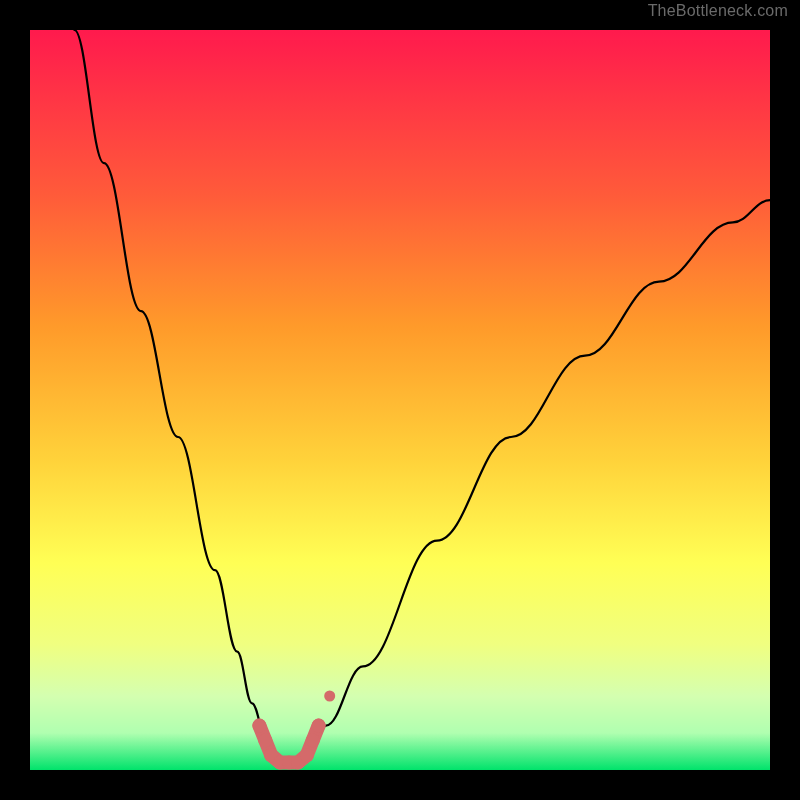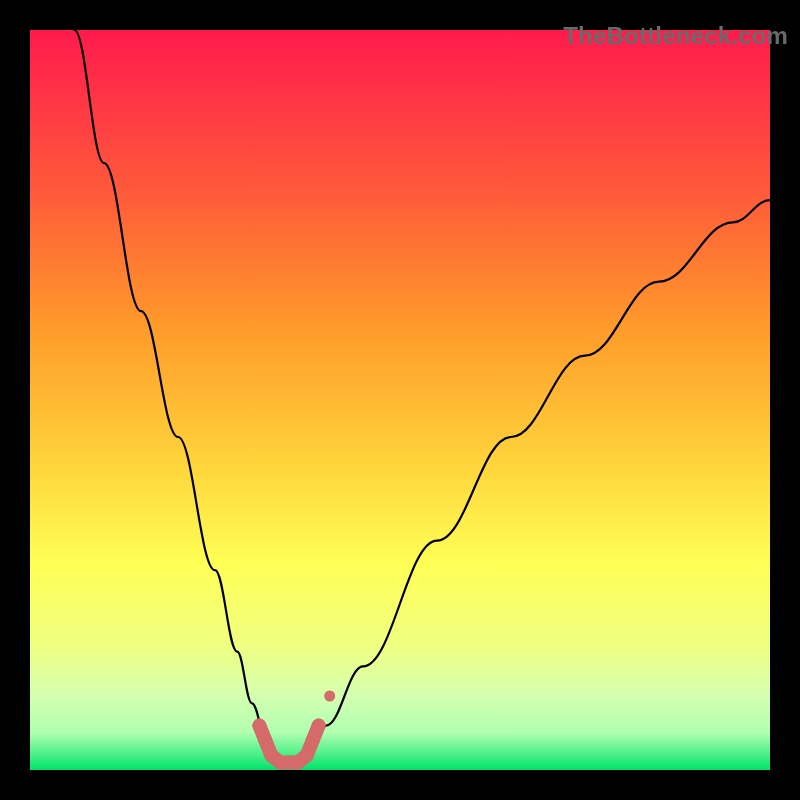--- a/index.html
+++ b/index.html
@@ -12,25 +12,25 @@
     font-family: Arial, Helvetica, sans-serif;
   }
   .stage {
     position: relative;
     width: 800px;
     height: 800px;
     background: #000;
   }
   .watermark {
     position: absolute;
-    top: 22px;
+    top: 2px;
     right: 12px;
     color: #6a6a6a;
-    font-size: 24px;
-    font-weight: 700;
+    font-size: 16px;
+    font-weight: 400;
     letter-spacing: 0.2px;
     z-index: 50;
   }
   svg {
     position: absolute;
     left: 0;
     top: 0;
   }
 </style>
 </head>

